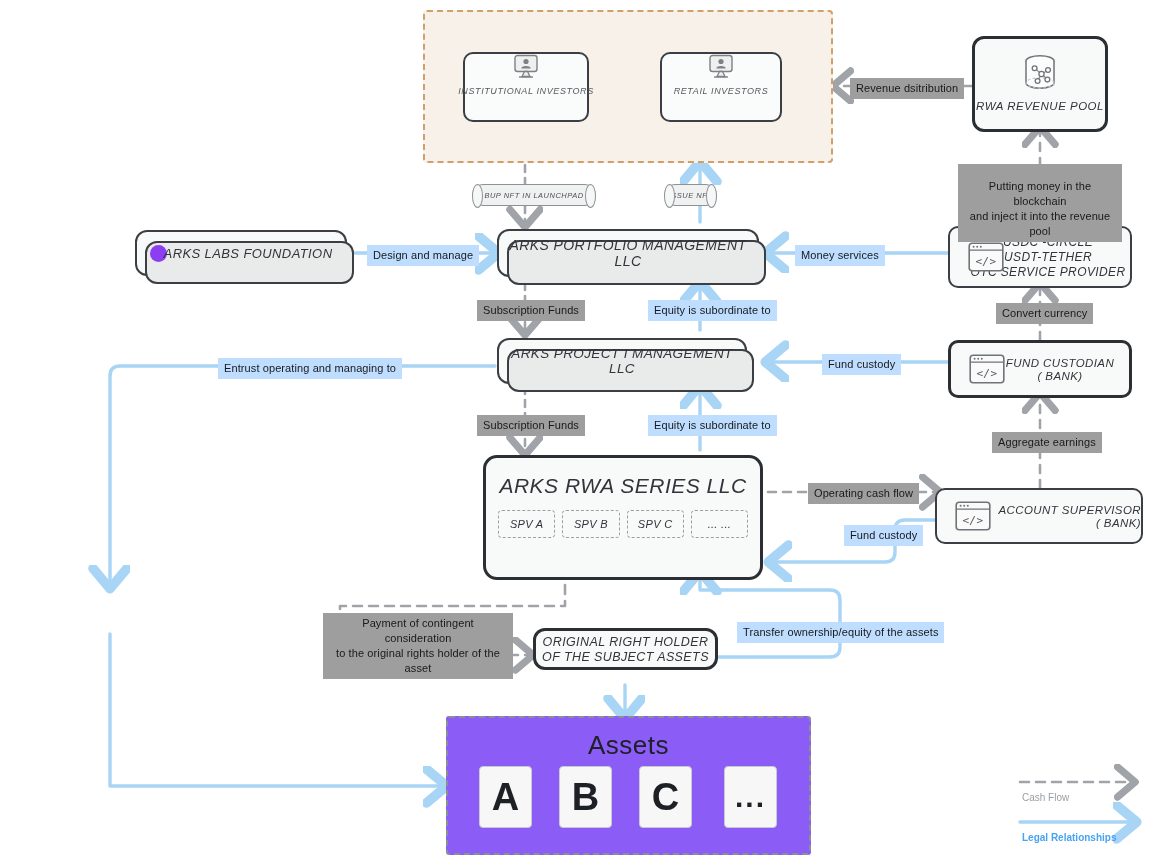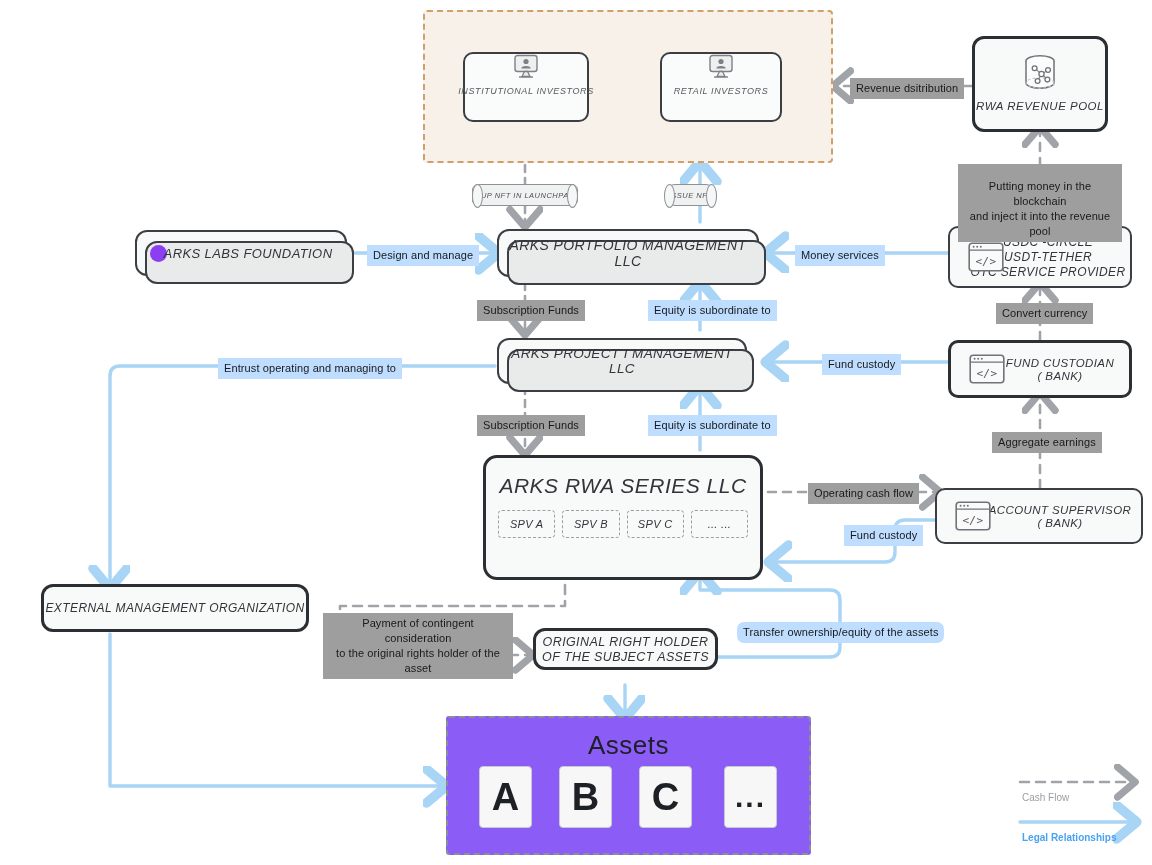--- a/index.html
+++ b/index.html
@@ -267,21 +267,21 @@
         <rect x="4" y="1.5" width="22" height="16" rx="2.5" fill="#efefef" stroke="#7c8186" stroke-width="1.4"></rect>
         <circle cx="15" cy="7.5" r="2.6" fill="#7c8186"></circle>
         <path d="M10.3,14.5 C10.6,11.3 19.4,11.3 19.7,14.5 Z" fill="#7c8186"></path>
         <path d="M11,22.5 L19,22.5 L16.5,17.5 L13.5,17.5 Z" fill="#efefef" stroke="#7c8186" stroke-width="1.3"></path>
         <line x1="8" y1="23" x2="22" y2="23" stroke="#7c8186" stroke-width="1.4"></line>
       </svg>
     </span>
     <span class="cap">RETAIL INVESTORS</span>
   </div>
 
-  <div class="pipe" style="left:472px;top:184px;width:106px;border-radius:6px;">BUP NFT IN LAUNCHPAD</div>
+  <div class="pipe" style="left:472px;top:184px;width:124px;">BUP NFT IN LAUNCHPAD</div>
   <div class="pipe" style="left:664px;top:184px;width:53px;">ISSUE NFT</div>
 
   <div class="node stacked" style="left:135px;top:230px;width:212px;height:46px;font-size:13px;">
     <span class="dot-purple"></span>
       <span>ARKS  LABS FOUNDATION</span>
   </div>
 
   <div class="node stacked" style="left:497px;top:229px;width:262px;height:48px;font-size:14px;">
     <span>ARKS  PORTFOLIO MANAGEMENT LLC</span>
   </div>
@@ -293,23 +293,20 @@
   <div class="node heavy" style="left:483px;top:455px;width:280px;height:125px;border-radius:14px;display:block;">
     <div style="text-align:center;font-size:21px;margin-top:16px;letter-spacing:.5px;">ARKS RWA SERIES LLC</div>
     <div style="display:flex;gap:7px;padding:12px 12px 0 12px;">
       <div class="spv" style="flex:1;">SPV A</div>
       <div class="spv" style="flex:1;">SPV B</div>
       <div class="spv" style="flex:1;">SPV C</div>
       <div class="spv" style="flex:1;">... ...</div>
     </div>
   </div>
 
-  <div class="node heavy" style="left:41px;top:584px;width:268px;height:48px;font-size:12px;">
-    <span>EXTERNAL MANAGEMENT ORGANIZATION</span>
-  </div>
 
   <div class="node heavy" style="left:533px;top:628px;width:185px;height:42px;font-size:12.5px;">
     <span class="node-txt">
       <span class="ln">ORIGINAL RIGHT HOLDER</span>
       <span class="ln">OF THE SUBJECT ASSETS</span>
     </span>
   </div>
 
   <div class="node heavy" style="left:972px;top:36px;width:136px;height:96px;border-radius:12px;display:block;">
     <div style="display:flex;justify-content:center;margin-top:13px;">
@@ -370,21 +367,21 @@
     <span class="node-ico">
       <svg class="glyph" width="36" height="30" viewBox="0 0 36 30">
         <rect x="1.2" y="1.2" width="33.6" height="27.6" rx="3" fill="#fafafa" stroke="#6f7479" stroke-width="1.6"></rect>
         <line x1="1.2" y1="8.2" x2="34.8" y2="8.2" stroke="#6f7479" stroke-width="1.3"></line>
         <circle cx="5.6" cy="4.7" r="1" fill="#6f7479"></circle>
         <circle cx="9.2" cy="4.7" r="1" fill="#6f7479"></circle>
         <circle cx="12.8" cy="4.7" r="1" fill="#6f7479"></circle>
         <text x="18" y="23" font-family="DejaVu Sans Mono, monospace" font-size="11" fill="#55595e" text-anchor="middle">&lt;/&gt;</text>
       </svg>
     </span>
-    <span class="node-txt" style="padding-left:42px;font-size:11.5px;">
+    <span class="node-txt" style="padding-left:42px;font-size:11.5px;align-items:flex-end;">
       <span class="ln">ACCOUNT SUPERVISOR</span>
       <span class="ln">( BANK)</span>
     </span>
   </div>
 
   <div class="assets-zone" style="left:446px;top:716px;width:365px;height:139px;">
     <div class="assets-title">Assets</div>
   </div>
   <div class="asset-tile" style="left:479px;top:766px;width:53px;height:62px;">A</div>
   <div class="asset-tile" style="left:559px;top:766px;width:53px;height:62px;">B</div>
@@ -400,21 +397,21 @@
   <div class="lbl legal" style="left:648px;top:415px;">Equity is subordinate to</div>
 
   <div class="lbl legal" style="left:218px;top:358px;">Entrust operating and managing to</div>
 
 
   <div class="lbl cash multi" style="left:323px;top:613px;width:190px;">
     <span style="display:block;">Payment of contingent consideration</span>
     <span style="display:block;">to the original rights holder of the asset</span>
   </div>
 
-  <div class="lbl legal" style="left:737px;top:622px;border-radius:7px;">Transfer ownership/equity of the assets</div>
+  <div class="lbl legal" style="left:737px;top:622px;">Transfer ownership/equity of the assets</div>
 
   <div class="lbl cash" style="left:808px;top:483px;">Operating cash flow</div>
 
   <div class="lbl legal" style="left:844px;top:525px;">Fund custody</div>
 
   <div class="lbl legal" style="left:822px;top:354px;">Fund custody</div>
 
   <div class="lbl cash" style="left:992px;top:432px;">Aggregate earnings</div>
 
   <div class="lbl legal" style="left:795px;top:245px;">Money services</div>

